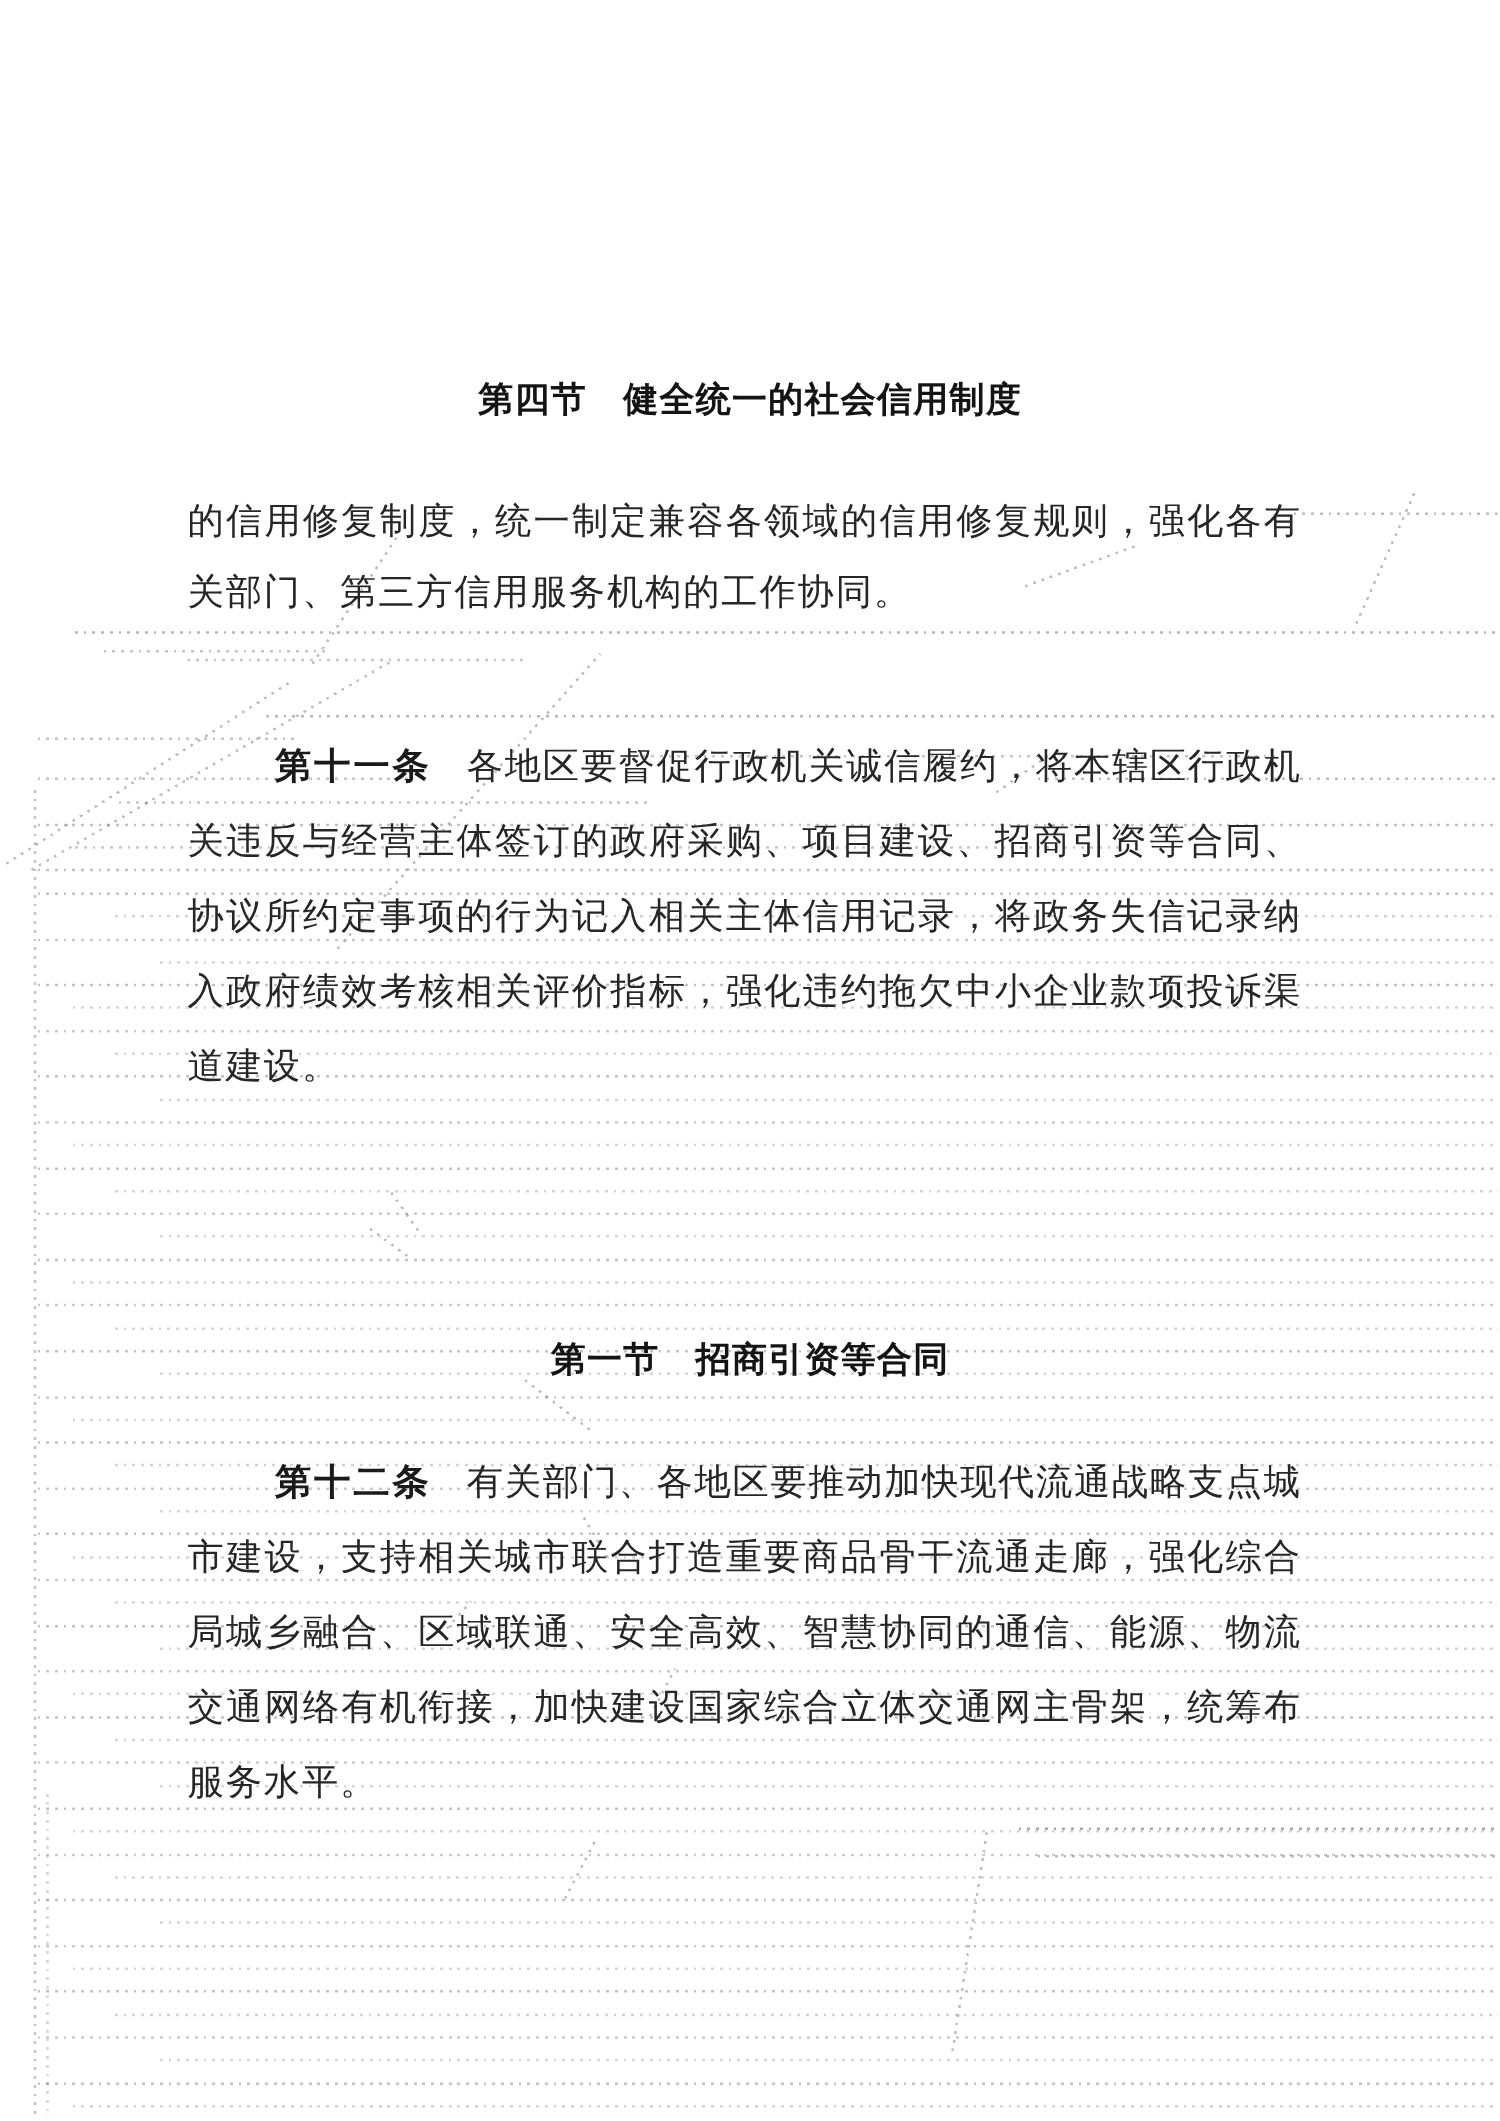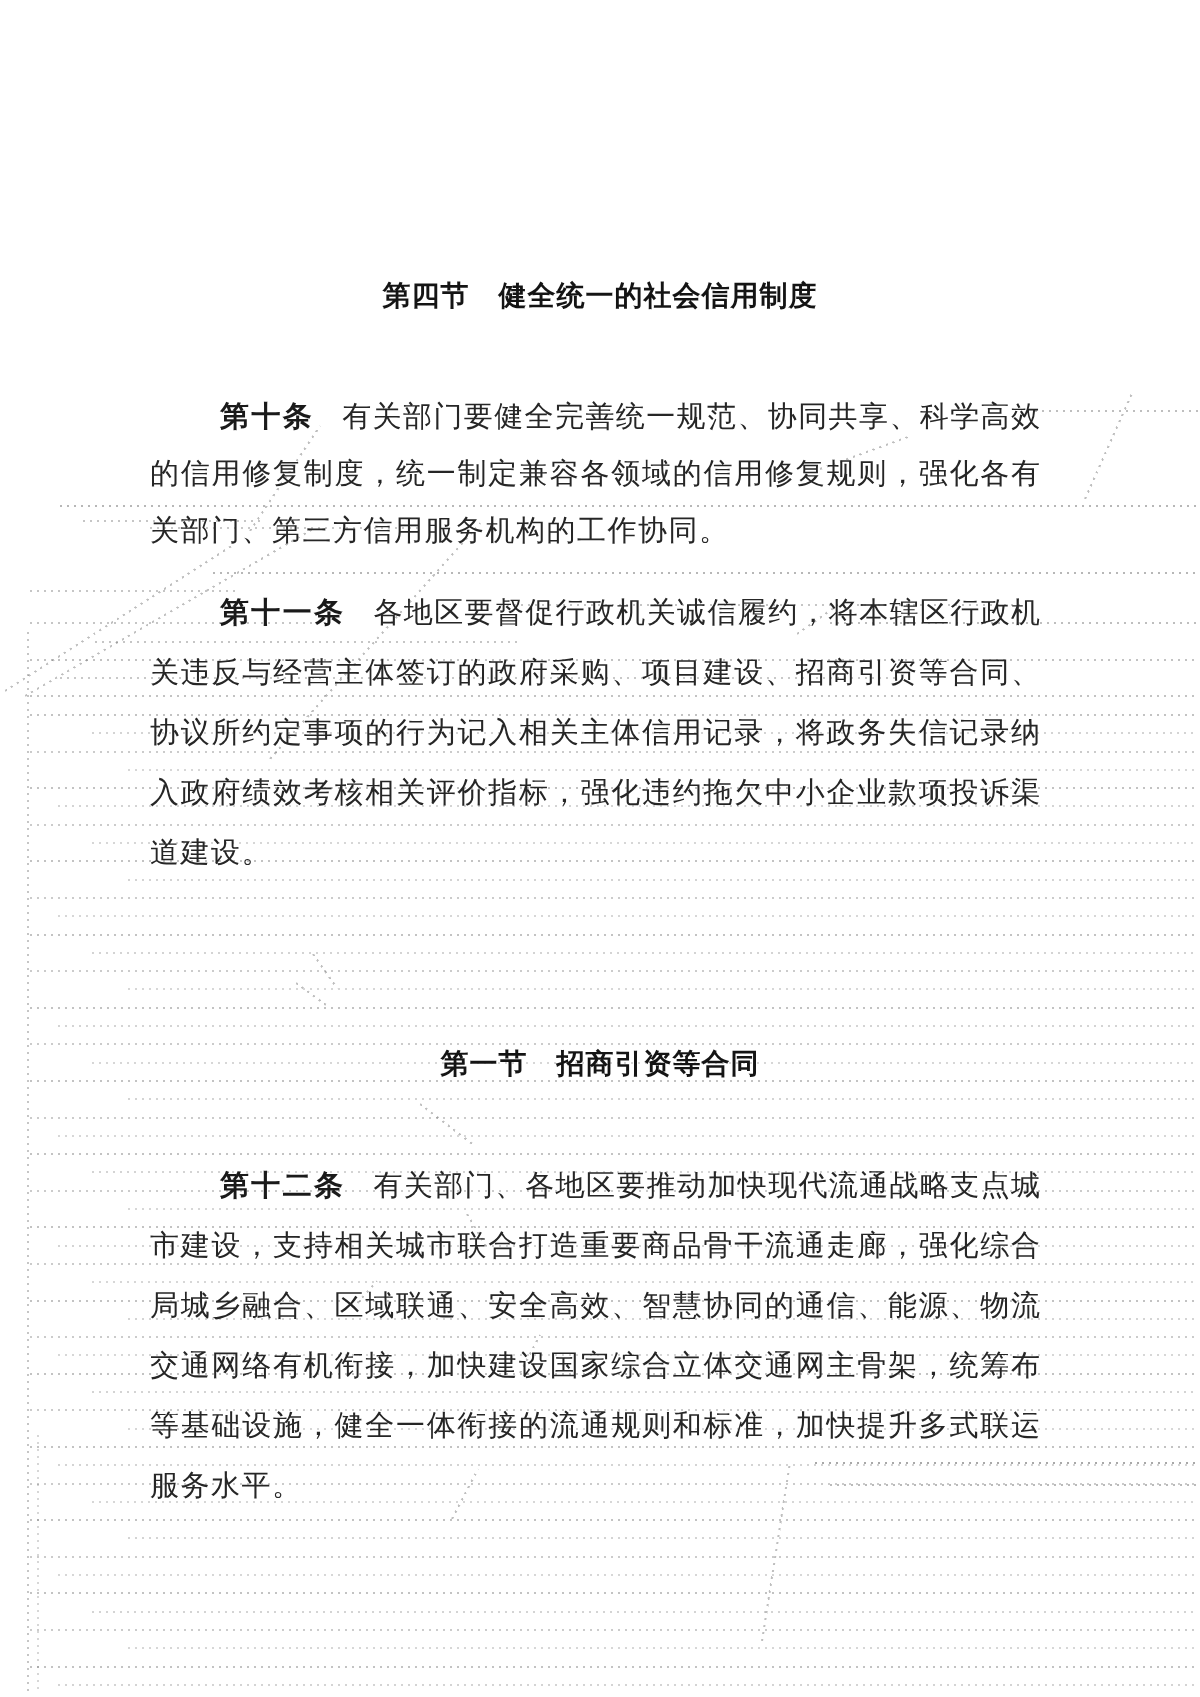--- a/index.html
+++ b/index.html
@@ -21,21 +21,21 @@
   .dv{
     position:absolute;width:2px;
     background-image:repeating-linear-gradient(180deg,#6f6f6f 0 2.2px,transparent 2.2px 7px);
   }
   
   .heading{
     position:absolute;left:0;width:100%;
     text-align:center;
     font-family:"DejaVu Sans","Liberation Sans",sans-serif;
     font-weight:700;color:#141414;
-    z-index:2;letter-spacing:1px;white-space:nowrap;
+    z-index:2;letter-spacing:1px;white-space:nowrap;margin-top:24px;
   }
   .h-section{font-size:28px;line-height:40px;height:40px;}
   .h-chapter{font-size:30px;line-height:42px;height:42px;font-weight:900;}
   .para{
     position:absolute;left:150px;width:890px;z-index:2;
     color:#262626;font-size:29px;
   }
   .tline{
     height:var(--lh,57px);line-height:var(--lh,57px);
     text-align:justify;
@@ -140,38 +140,36 @@
       <div class="dl" style="left: 353px; top: 1307px; width: 36px; opacity: 0.45; transform: rotate(-48.4deg);"></div>
       <div class="dl" style="left: 452px; top: 1518px; width: 56px; opacity: 0.45; transform: rotate(-62.5deg);"></div>
       <div class="dl" style="left: 520px; top: 1372px; width: 43px; opacity: 0.45; transform: rotate(-62.2deg);"></div>
       <div class="dl" style="left: 467px; top: 1213px; width: 39px; opacity: 0.45; transform: rotate(59.5deg);"></div>
       <div class="dl" style="left: 762px; top: 1640px; width: 180px; opacity: 0.45; transform: rotate(-81.1deg);"></div>
     </div>
 
   <div class="heading h-section" style="top:276px">第四节　健全统一的社会信用制度</div>
 
   <section class="para" style="top:388px; --lh:57px">
-    <div class="tline jfull indent"><span class="art-label">第十条</span><span>有关部门要健全完善统一规范、协同共享、科学高效</span></div>
     <div class="tline jfull">的信用修复制度，统一制定兼容各领域的信用修复规则，强化各有</div>
     <div class="tline jlast">关部门、第三方信用服务机构的工作协同。</div>
   </section>
 
   <section class="para" style="top:582px; --lh:60px">
     <div class="tline jfull indent"><span class="art-label">第十一条</span><span>各地区要督促行政机关诚信履约，将本辖区行政机</span></div>
     <div class="tline jfull">关违反与经营主体签订的政府采购、项目建设、招商引资等合同、</div>
     <div class="tline jfull">协议所约定事项的行为记入相关主体信用记录，将政务失信记录纳</div>
     <div class="tline jfull">入政府绩效考核相关评价指标，强化违约拖欠中小企业款项投诉渠</div>
     <div class="tline jlast">道建设。</div>
   </section>
 
 
   <div class="heading h-section" style="top:1044px">第一节　招商引资等合同</div>
 
   <section class="para" style="top:1155px; --lh:60px">
     <div class="tline jfull indent"><span class="art-label">第十二条</span><span>有关部门、各地区要推动加快现代流通战略支点城</span></div>
     <div class="tline jfull">市建设，支持相关城市联合打造重要商品骨干流通走廊，强化综合</div>
     <div class="tline jfull">局城乡融合、区域联通、安全高效、智慧协同的通信、能源、物流</div>
     <div class="tline jfull">交通网络有机衔接，加快建设国家综合立体交通网主骨架，统筹布</div>
-    <div class="tline jfull">等基础设施，健全一体衔接的流通规则和标准，加快提升多式联运</div>
     <div class="tline jlast">服务水平。</div>
   </section>
 
 </div>
 
 </body></html>

